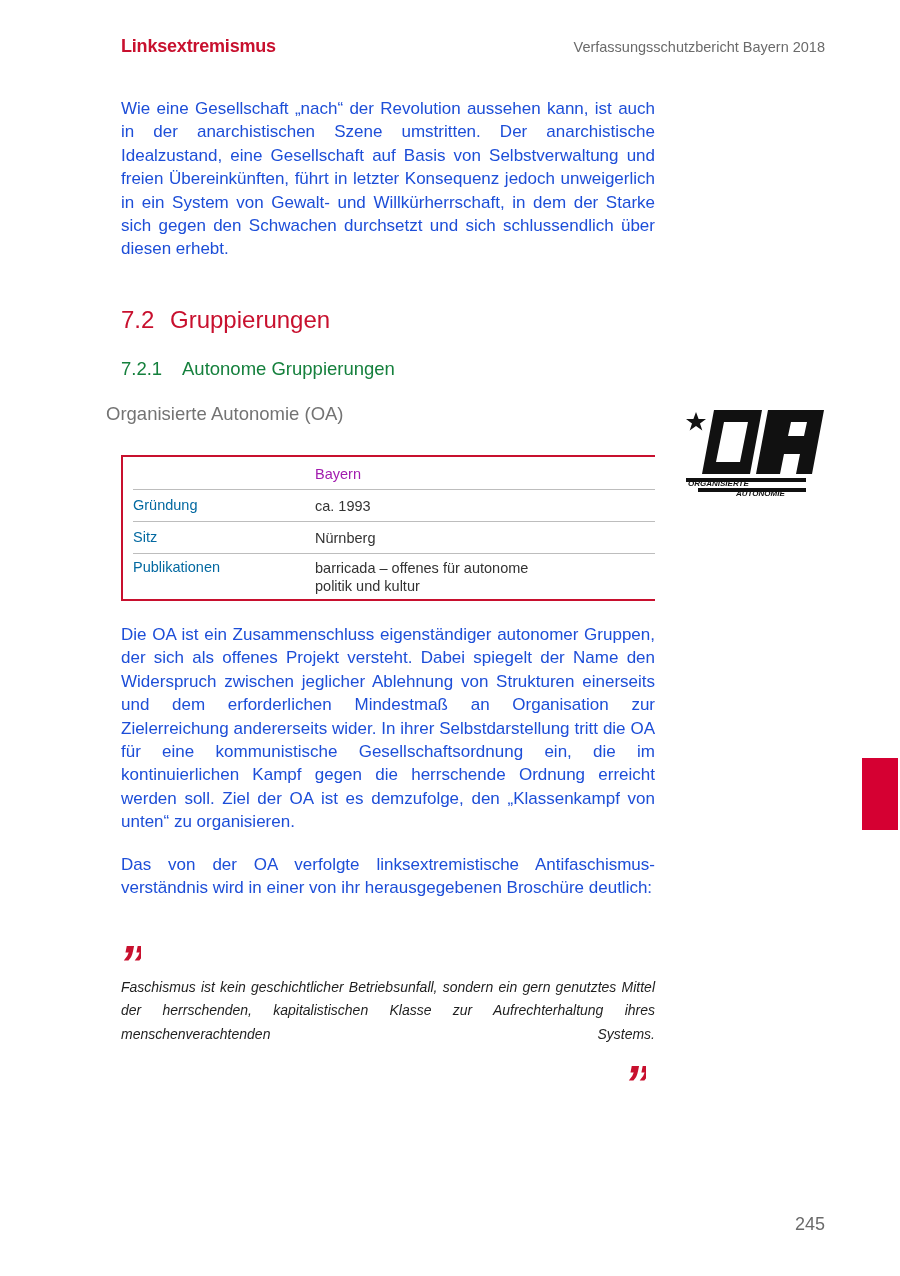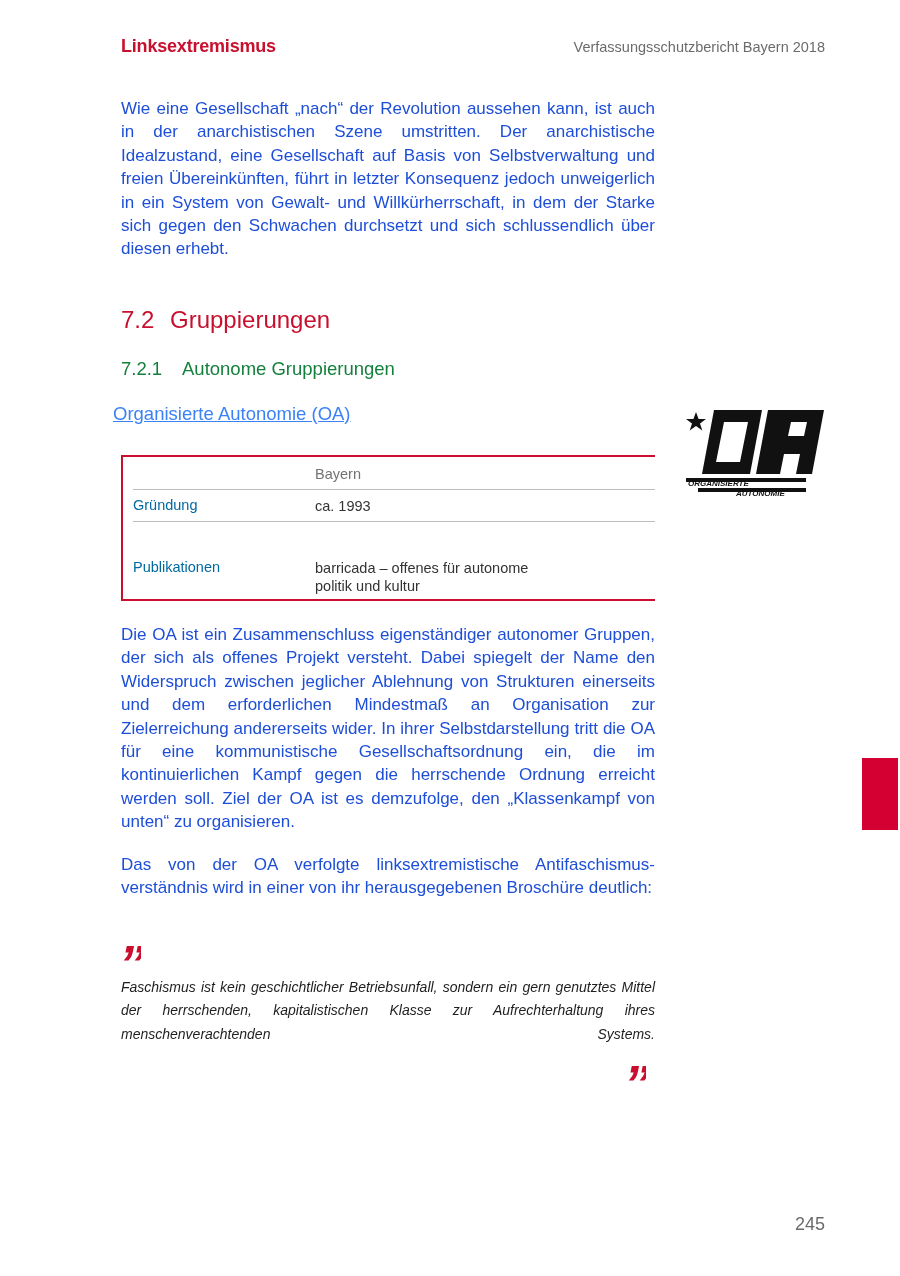--- a/index.html
+++ b/index.html
@@ -7,21 +7,21 @@
          font-family: "Liberation Sans", sans-serif; color: #1e1e1e; }
   .abs { position: absolute; }
   .hdr-left { left: 121px; top: 36px; font-size: 18px; font-weight: bold; color: #c8102e; letter-spacing: -0.2px; }
   .hdr-right { right: 75px; top: 39px; font-size: 14.5px; color: #6b6b6b; }
   .para { left: 121px; width: 534px; font-size: 17px; line-height: 23.4px; text-align: justify; color: #1d4ed8; }
   .para p { margin: 0; }
   .h2 { left: 121px; top: 306px; font-size: 24px; color: #c8102e; }
   .h2 .num { display: inline-block; width: 49px; }
   .h3 { left: 121px; top: 358px; font-size: 18.5px; color: #15803d; }
   .h3 .num { display: inline-block; width: 61px; }
-  .h4 { left: 113px; top: 403px; font-size: 18.5px; color: #3b82f6; text-decoration: underline; }
+  .h4 { left: 106px; top: 403px; font-size: 18.5px; color: #737373; }
   .factbox { left: 121px; top: 455px; width: 534px; height: 146px;
              border-top: 2px solid #c8102e; border-left: 2px solid #c8102e; border-bottom: 2px solid #c8102e; box-sizing: border-box; }
   .fb-row { position: absolute; left: 10px; right: 0; border-bottom: 1px solid #bdbdbd; font-size: 14.5px; }
   .fb-row.last { border-bottom: none; }
   .fb-label { position: absolute; left: 0; color: #0369a1; }
   .fb-value { position: absolute; left: 182px; color: #333; line-height: 18px; }
   .logo { left: 684px; top: 408px; width: 142px; height: 92px; }
   .side-tab { left: 862px; top: 758px; width: 36px; height: 72px; background: #d50032; }
   .quote-mark { font-size: 52px; font-weight: bold; font-style: italic; color: #c8102e; line-height: 40px; height: 28px; overflow: hidden; letter-spacing: -4px; }
   .quote-open { left: 119px; top: 944px; }
@@ -44,25 +44,29 @@
 </div>
 
 <div class="abs h3">
   <span class="num">7.2.1</span><span>Autonome Gruppierungen</span>
 </div>
 
 <div class="abs h4">Organisierte Autonomie (OA)</div>
 
 <div class="abs factbox">
   <div class="fb-row" style="top:0; height:32px;">
-    <span class="fb-value" style="top:8px; color:#737373;">Bayern</span>
+    <span class="fb-value" style="top:8px; color:#a21caf;">Bayern</span>
   </div>
   <div class="fb-row" style="top:32px; height:32px;">
     <span class="fb-label" style="top:8px;">Gründung</span>
     <span class="fb-value" style="top:8px;">ca. 1993</span>
+  </div>
+  <div class="fb-row" style="top:64px; height:32px;">
+    <span class="fb-label" style="top:8px;">Sitz</span>
+    <span class="fb-value" style="top:8px;">Nürnberg</span>
   </div>
   <div class="fb-row last" style="top:96px; height:46px;">
     <span class="fb-label" style="top:6px;">Publikationen</span>
     <span class="fb-value" style="top:6px;">barricada – offenes für autonome</span>
     <span class="fb-value" style="top:24px;">politik und kultur</span>
   </div>
 </div>
 
 <div class="abs logo">
   <svg width="142" height="92" viewBox="0 0 142 92">

